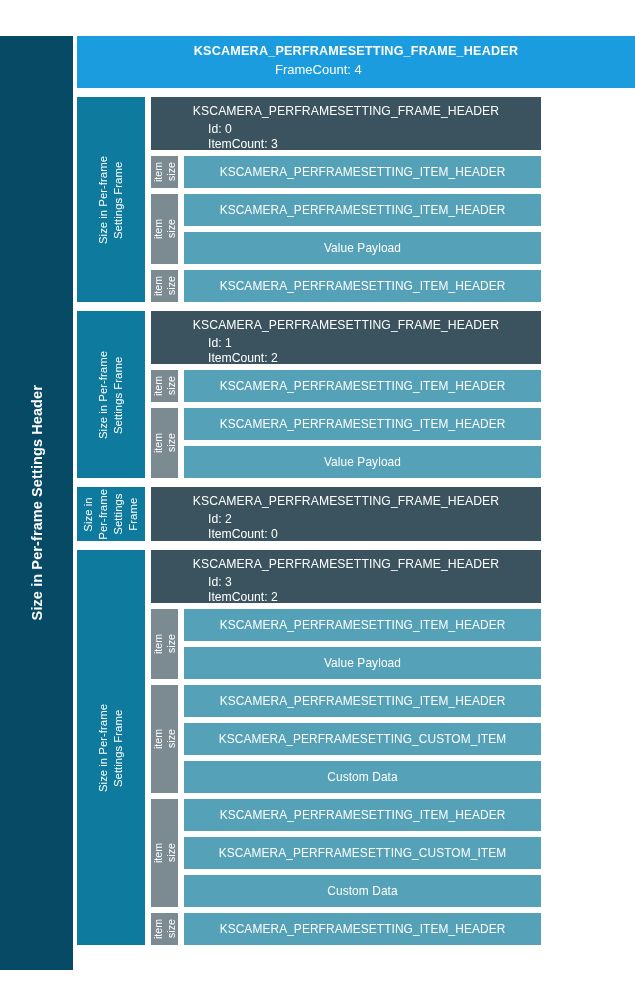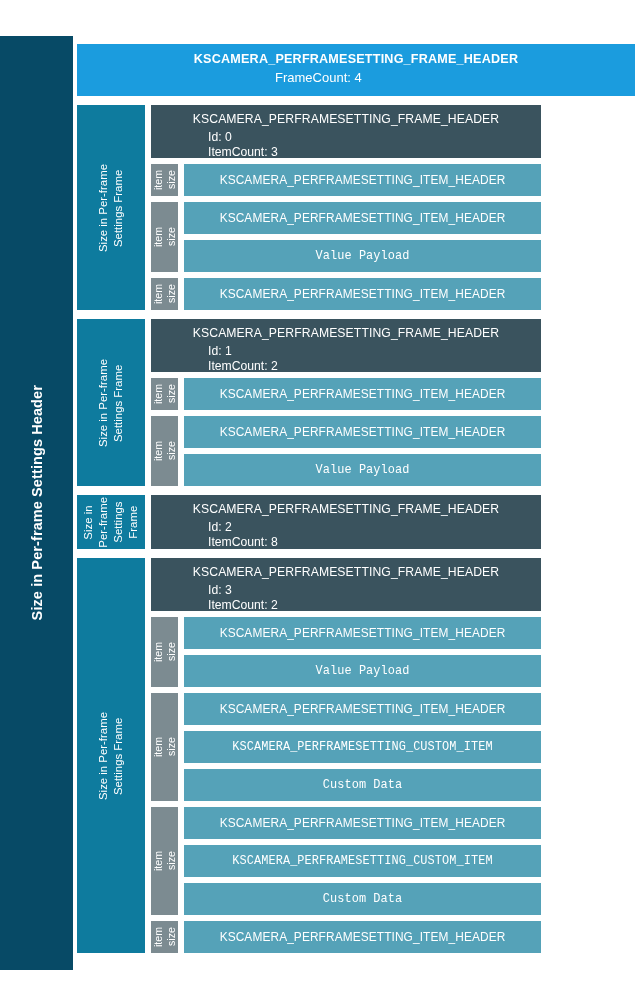--- a/index.html
+++ b/index.html
@@ -18,21 +18,21 @@
     display:flex;align-items:center;justify-content:center;
   }
   .sidebar-label{
     writing-mode:vertical-rl;transform:rotate(180deg);
     color:#ffffff;font-weight:bold;font-size:14.5px;
     letter-spacing:.1px;white-space:nowrap;
   }
 
   
   .main{
-    position:absolute;left:77px;top:44px;width:464px;
+    position:absolute;left:77px;top:36px;width:464px;
   }
 
   
   .top-header{
     background:#1B9CDE;height:52px;width:558px;
     position:relative;color:#fff;
     box-sizing:border-box;
   }
   .top-header .th-title{
     position:absolute;left:0;right:0;top:8px;text-align:center;
@@ -82,21 +82,21 @@
     writing-mode:vertical-rl;transform:rotate(180deg);
     text-align:center;font-size:10.6px;line-height:12.5px;
     white-space:pre-line;
   }
   .item-rows{flex:1 1 auto;margin-left:6px;display:flex;flex-direction:column;justify-content:flex-end;}
   .row{
     background:#55A2B8;color:#ffffff;height:32px;
     display:flex;align-items:center;justify-content:center;
     font-size:11.9px;letter-spacing:.1px;
   }
-  .row + .row{margin-top:6px;font-family:Liberation Mono, monospace;}
+  .row + .row{margin-top:6px;}
 </style>
 </head>
 <body>
 
 <div id="root">
 
   <div class="sidebar">
     <span class="sidebar-label">Size in Per-frame Settings Header</span>
   </div>
 
@@ -185,21 +185,21 @@
           <div class="size-col">
             <span class="vtext">Size in
 Per-frame
 Settings
 Frame</span>
           </div>
           <div class="frame-body">
             <div class="frame-header short">
               <div class="fh-title">KSCAMERA_PERFRAMESETTING_FRAME_HEADER</div>
               <div class="fh-meta">Id: 2
-ItemCount: 8</div>
+ItemCount: 0</div>
             </div>
           </div>
         </div>
         <div class="section">
           <div class="size-col">
             <span class="vtext">Size in Per-frame
 Settings Frame</span>
           </div>
           <div class="frame-body">
             <div class="frame-header">

